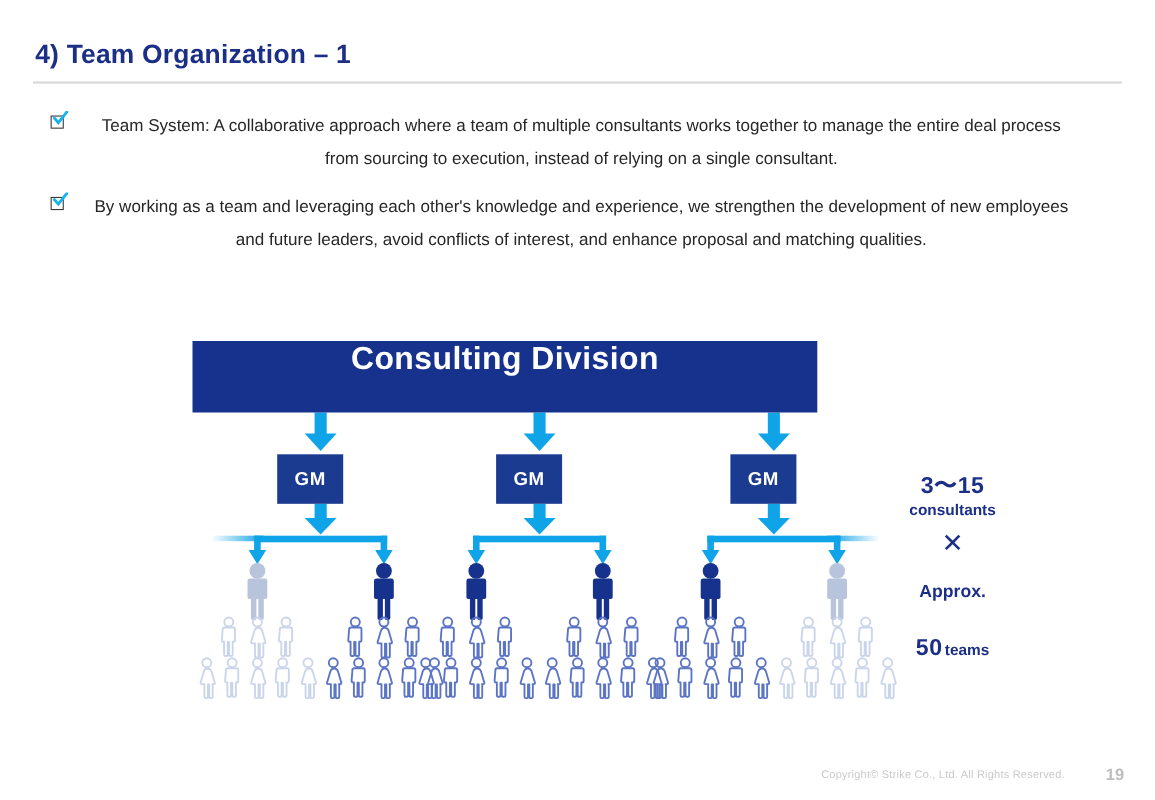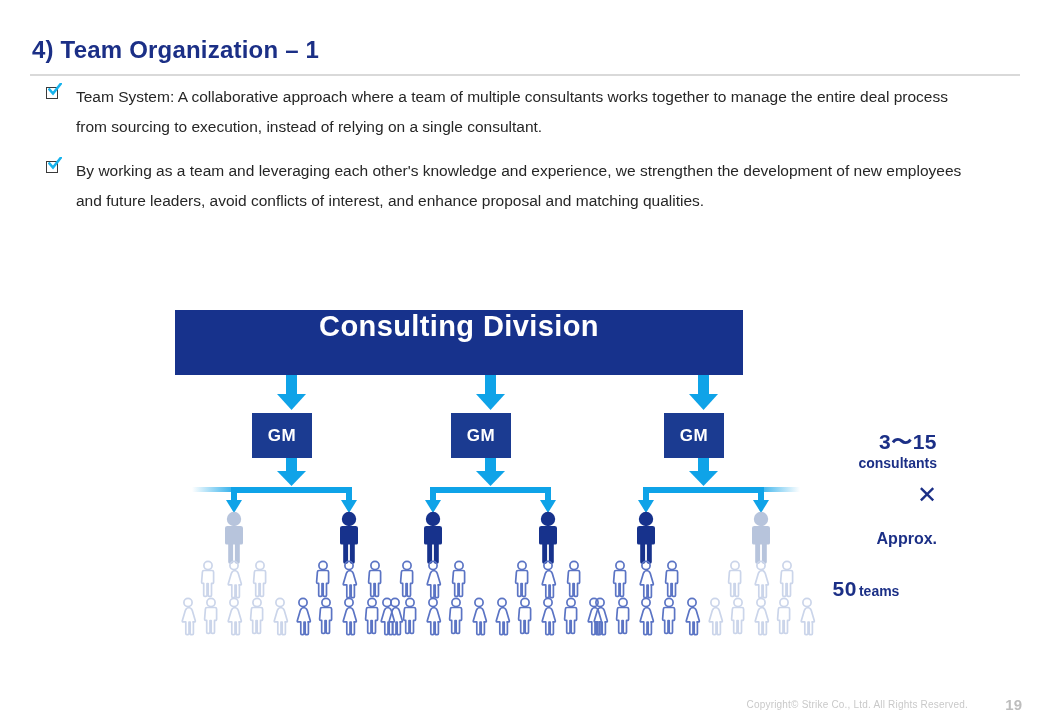--- a/index.html
+++ b/index.html
@@ -17,21 +17,21 @@
     position:absolute;left:32px;top:36px;
     font-size:24px;font-weight:bold;color:#1B2F86;
     letter-spacing:.2px;white-space:nowrap;
   }
   .title-rule{
     position:absolute;left:30px;top:74px;width:990px;height:2px;
     background:#d9d9d9;
   }
 
   
-  .bullets{position:absolute;left:46px;top:82px;width:940px;}
+  .bullets{position:absolute;left:46px;top:100px;width:940px;text-align:center;}
   .bullet{display:flex;align-items:flex-start;margin-bottom:14px;}
   .cb{
     position:relative;width:16px;height:16px;flex:0 0 16px;
     margin-top:4px;margin-right:14px;
   }
   .cb .box{
     position:absolute;left:0;top:1px;width:12px;height:12px;
     border:1.6px solid #3a3a3a;box-sizing:border-box;
   }
   .cb .tick{
@@ -60,21 +60,21 @@
     display:flex;align-items:center;justify-content:center;
   }
   .gm-box span{color:#fff;font-size:17px;font-weight:bold;letter-spacing:.5px;}
   .gm1{left:252px;}
   .gm2{left:451px;}
   .gm3{left:664px;}
 
   
   .anno{
     position:absolute;left:795px;top:430px;width:142px;
-    text-align:right;color:#1B2F86;
+    text-align:center;color:#1B2F86;
   }
   .anno .big{font-size:21px;font-weight:bold;line-height:24px;letter-spacing:.5px;}
   .anno .sm{font-size:14px;font-weight:bold;line-height:18px;}
   .anno .times{font-size:24px;font-weight:normal;line-height:34px;margin-top:6px;}
   .anno .row{display:flex;align-items:baseline;justify-content:center;gap:2px;margin-top:26px;}
   .anno .approx{font-size:16px;font-weight:bold;line-height:24px;margin-top:15px;}
 
   
   .footer{
     position:absolute;right:82px;bottom:17px;

